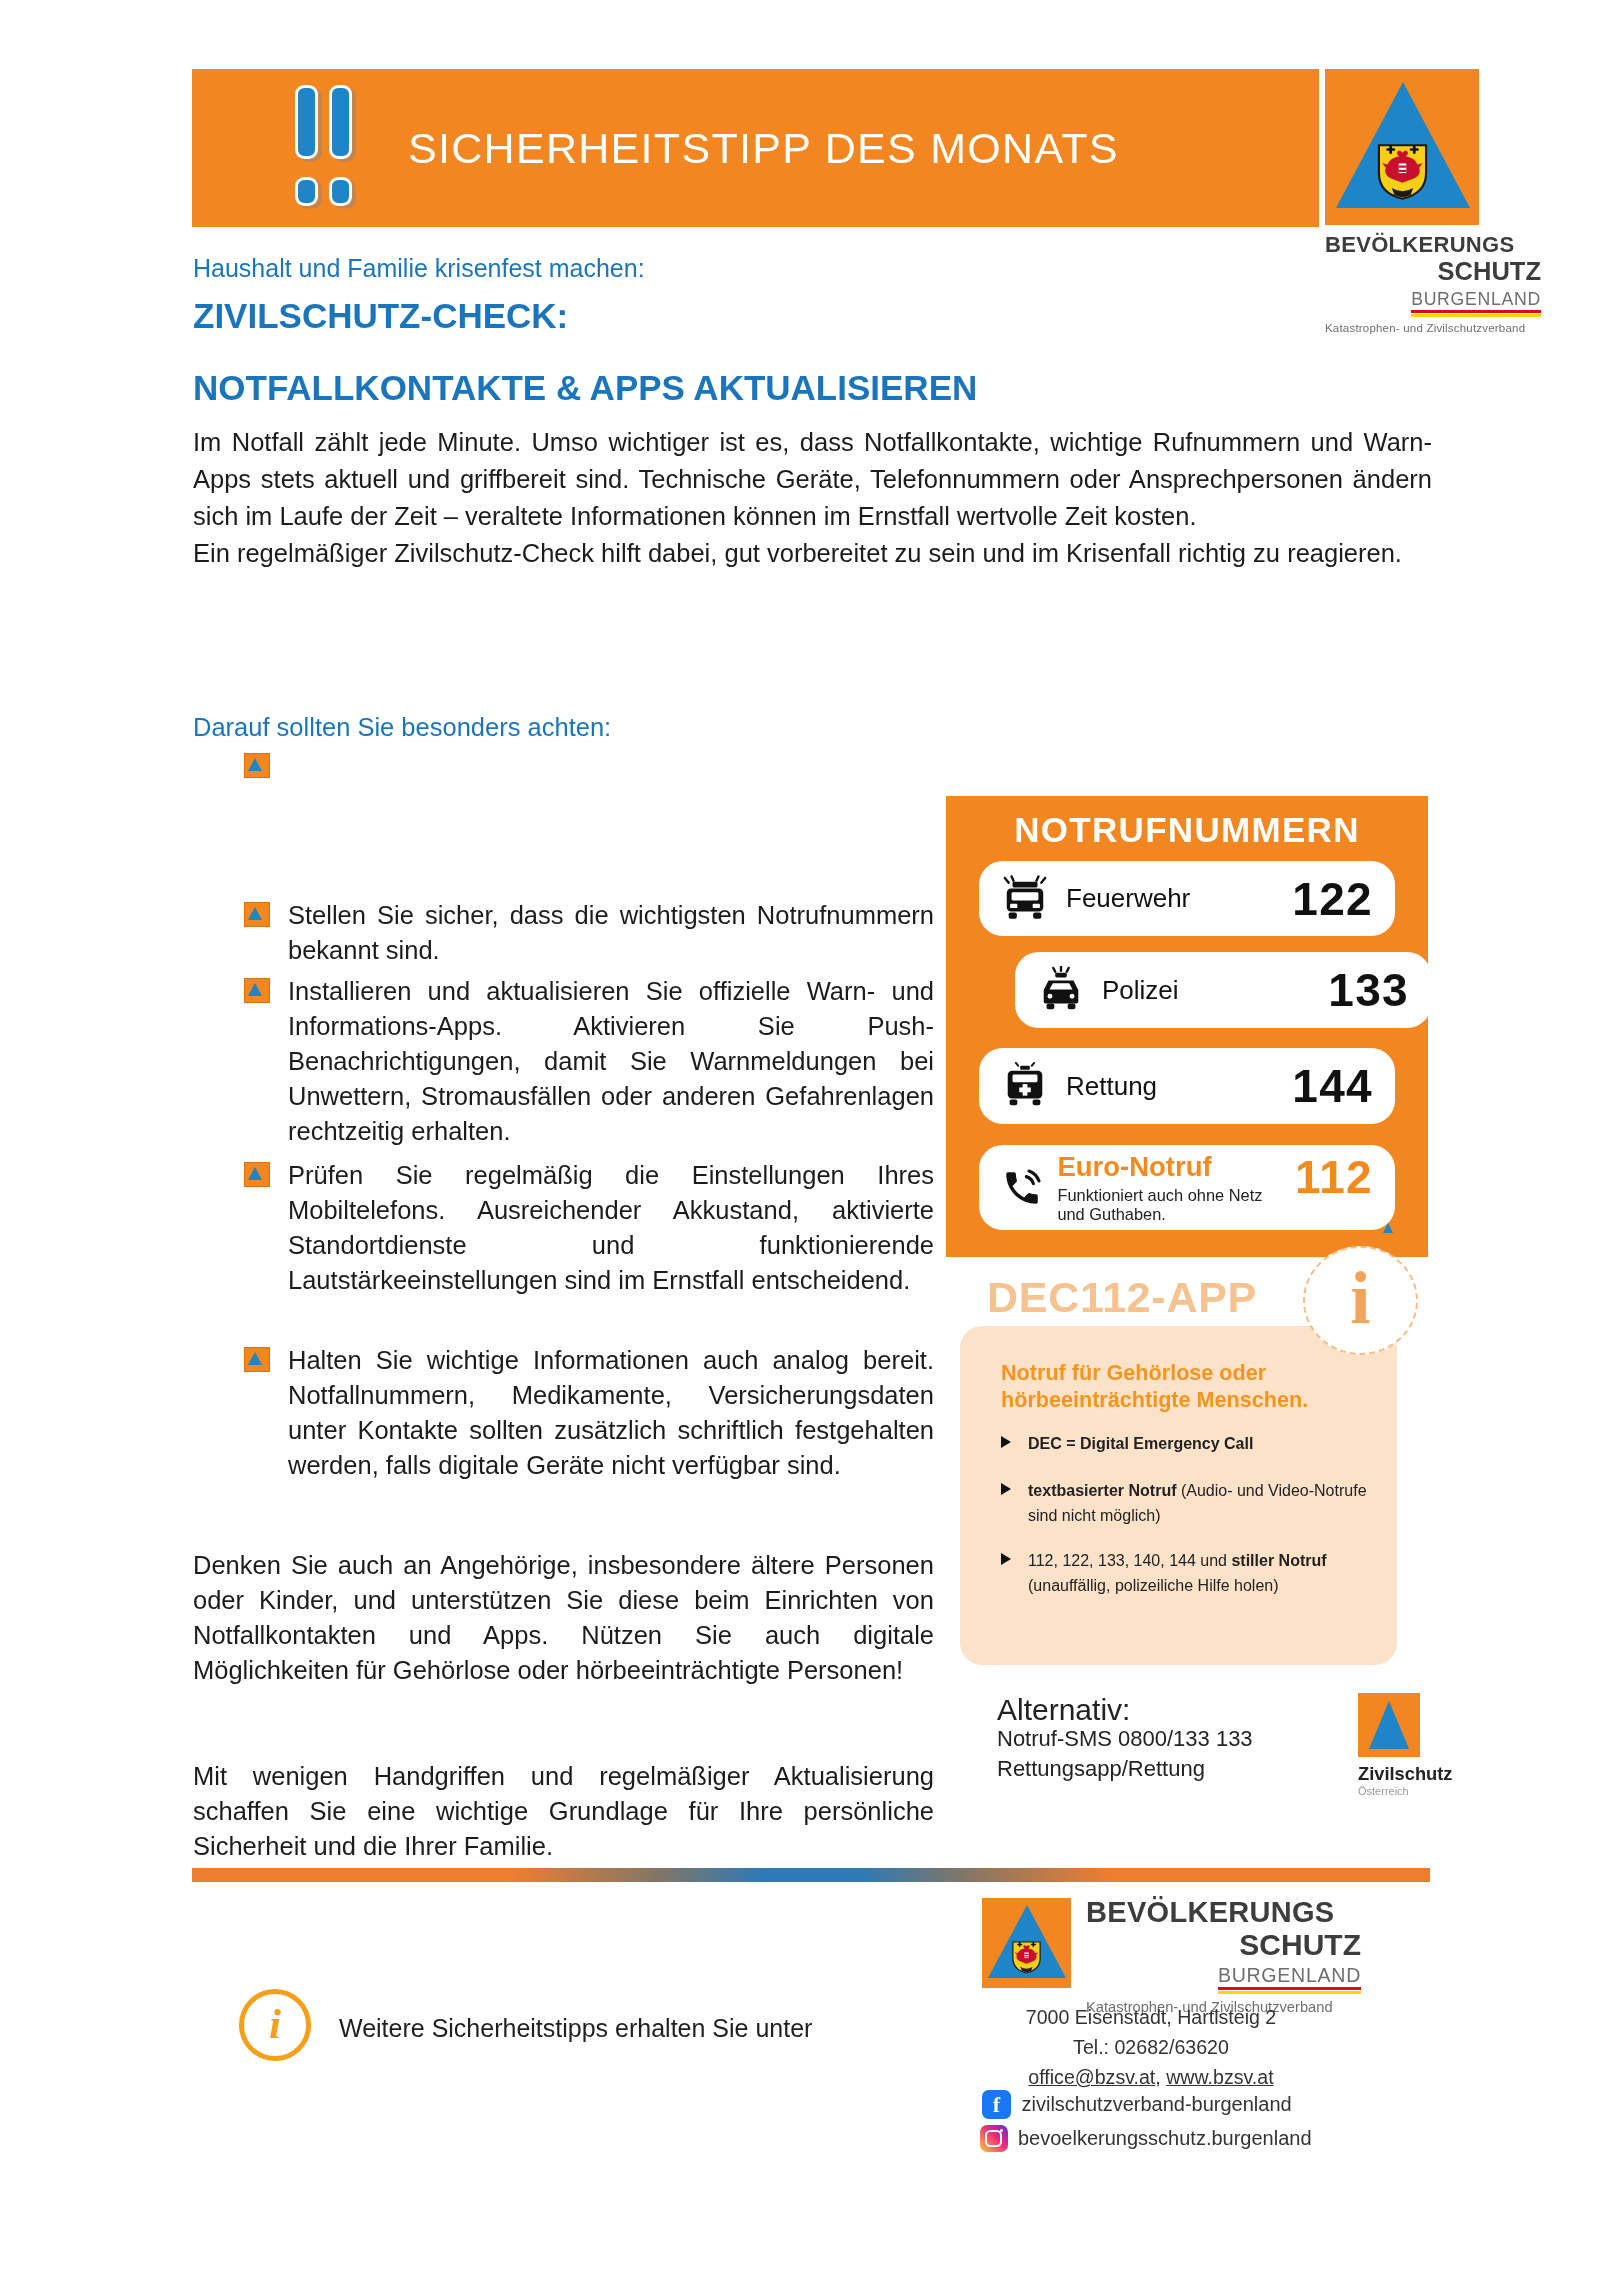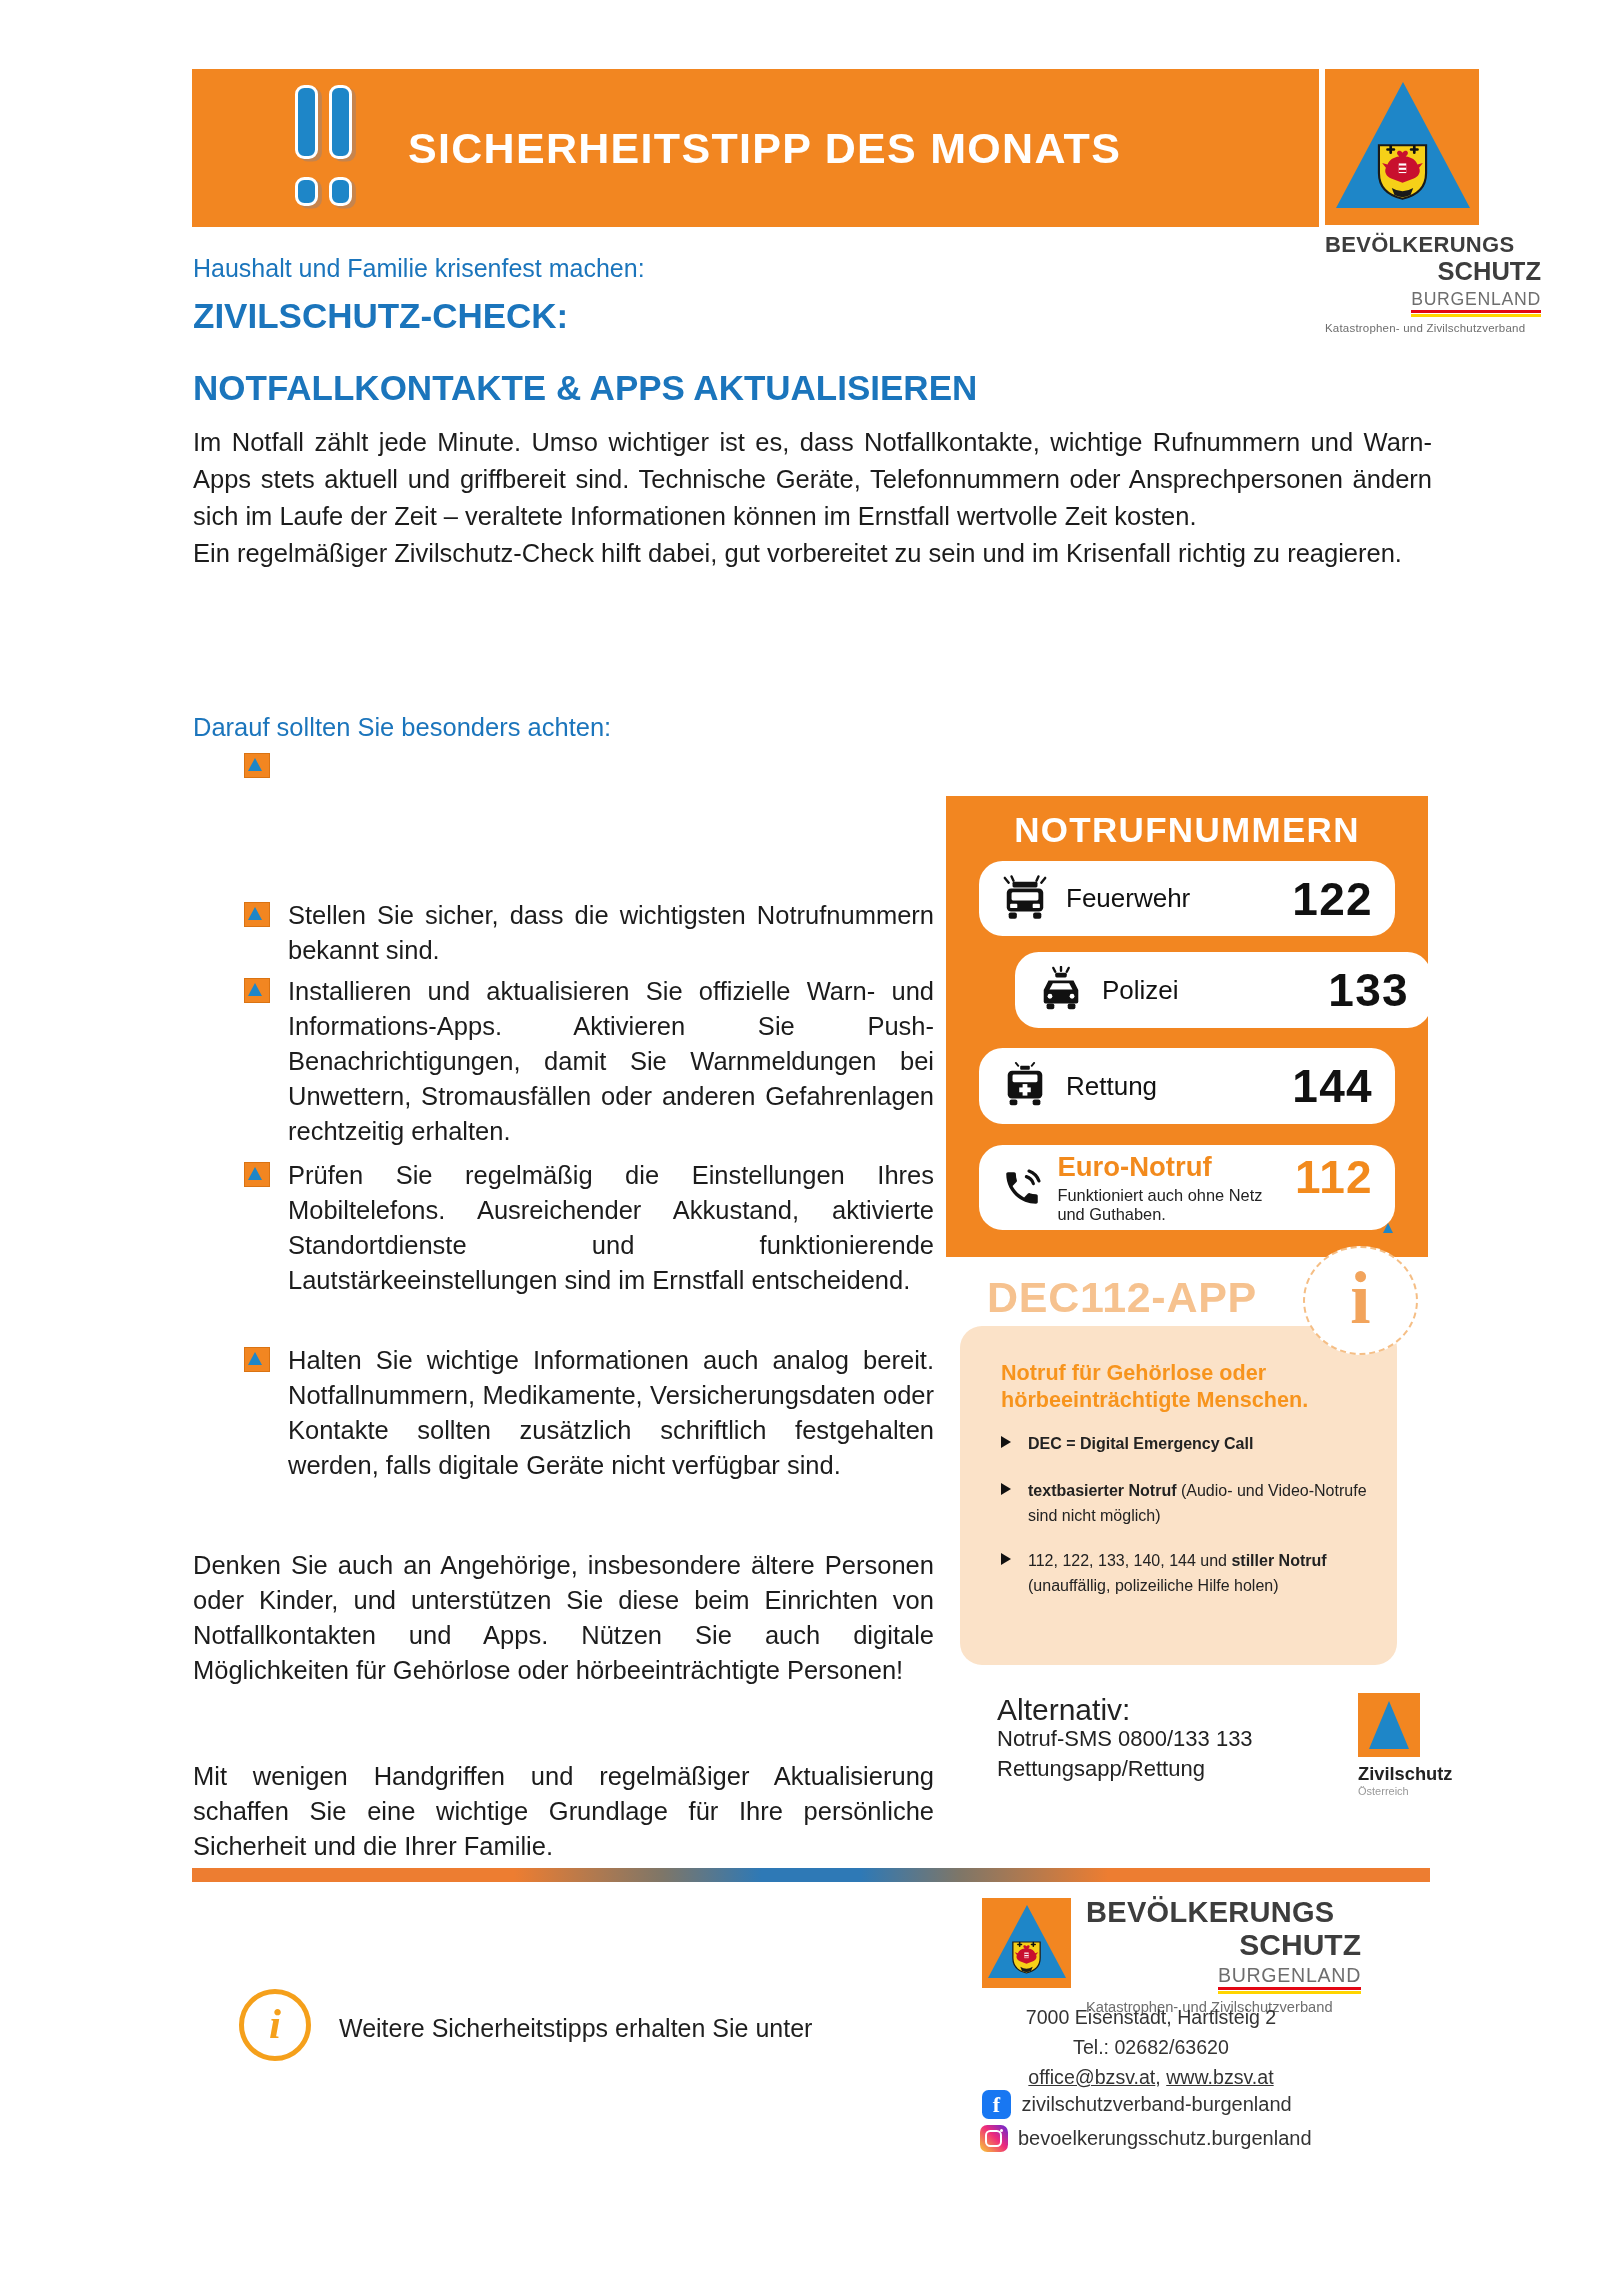--- a/index.html
+++ b/index.html
@@ -21,21 +21,21 @@
   .abs{position:absolute;}
 
   
   .banner{left:192px;top:69px;width:1127px;height:158px;background:var(--orange);}
   .alert{left:99px;top:15.7px;width:72px;height:126px;position:absolute;}
   .ab{position:absolute;width:17px;height:68px;background:var(--tri-blue);border:3.3px solid #fff;border-radius:9.2px;box-shadow:3.9px 2.6px 0 rgba(125,130,150,.38);}
   .ab.l{left:3.9px;top:0;} .ab.r{left:38px;top:0;}
   .ad{position:absolute;width:17px;height:23.6px;background:var(--tri-blue);border:3.3px solid #fff;border-radius:9.2px;box-shadow:3.9px 2.6px 0 rgba(125,130,150,.38);}
   .ad.l{left:3.9px;top:92px;} .ad.r{left:38px;top:92px;}
   .banner-title{position:absolute;left:216px;top:0;height:158px;line-height:158px;
-    font-size:43px;font-weight:bold;color:#fff;letter-spacing:1.3px;white-space:nowrap;}
+    font-size:43px;font-weight:normal;color:#fff;letter-spacing:1.3px;white-space:nowrap;}
 
   
   .brandsq{background:var(--orange);position:absolute;}
   .brandsq .tri{position:absolute;width:0;height:0;}
   .crest{position:absolute;}
   .brandsq-hdr{left:1325px;top:69px;width:154px;height:156px;}
   .brandsq-hdr .tri{left:10.5px;top:13px;border-left:67px solid transparent;border-right:67px solid transparent;border-bottom:126px solid var(--tri-blue);}
   .brandsq-hdr .crest{left:50px;top:73px;width:55px;height:60px;}
   .brandname{position:absolute;color:#3D3D3D;}
   .bn-hdr{left:1325px;top:232px;width:216px;}
@@ -262,21 +262,21 @@
   <div class="abs chk chk-n" style="top:1158px;">
     <span class="chk-ico">
         <span class="t"></span>
       </span>
     <span>Prüfen Sie regelmäßig die Einstellungen Ihres Mobiltelefons. Ausreichender Akkustand, aktivierte Standortdienste und funktionierende Lautstärkeeinstellungen sind im Ernstfall entscheidend.</span>
   </div>
   <div class="abs chk chk-n" style="top:1343px;">
     <span class="chk-ico">
         <span class="t"></span>
       </span>
-    <span>Halten Sie wichtige Informationen auch analog bereit. Notfallnummern, Medikamente, Versicherungsdaten oder Kontakte sollten zusätzlich schriftlich festgehalten werden, falls digitale Geräte nicht verfügbar sind.</span>
+    <span>Halten Sie wichtige Informationen auch analog bereit. Notfallnummern, Medikamente, Versicherungsdaten unter Kontakte sollten zusätzlich schriftlich festgehalten werden, falls digitale Geräte nicht verfügbar sind.</span>
   </div>
 
   <div class="abs outro" style="top:1548px;">Denken Sie auch an Angehörige, insbesondere ältere Personen oder Kinder, und unterstützen Sie diese beim Einrichten von Notfallkontakten und Apps. Nützen Sie auch digitale Möglichkeiten für Gehörlose oder hörbeeinträchtigte Personen!</div>
   <div class="abs outro" style="top:1759px;">Mit wenigen Handgriffen und regelmäßiger Aktualisierung schaffen Sie eine wichtige Grundlage für Ihre persönliche Sicherheit und die Ihrer Familie.</div>
 
   <div class="abs numbox">
     <div class="numtitle">NOTRUFNUMMERN</div>
 
     <div class="numrow r1">
       <svg class="numicon" viewBox="0 0 74 74" width="48" height="48">

